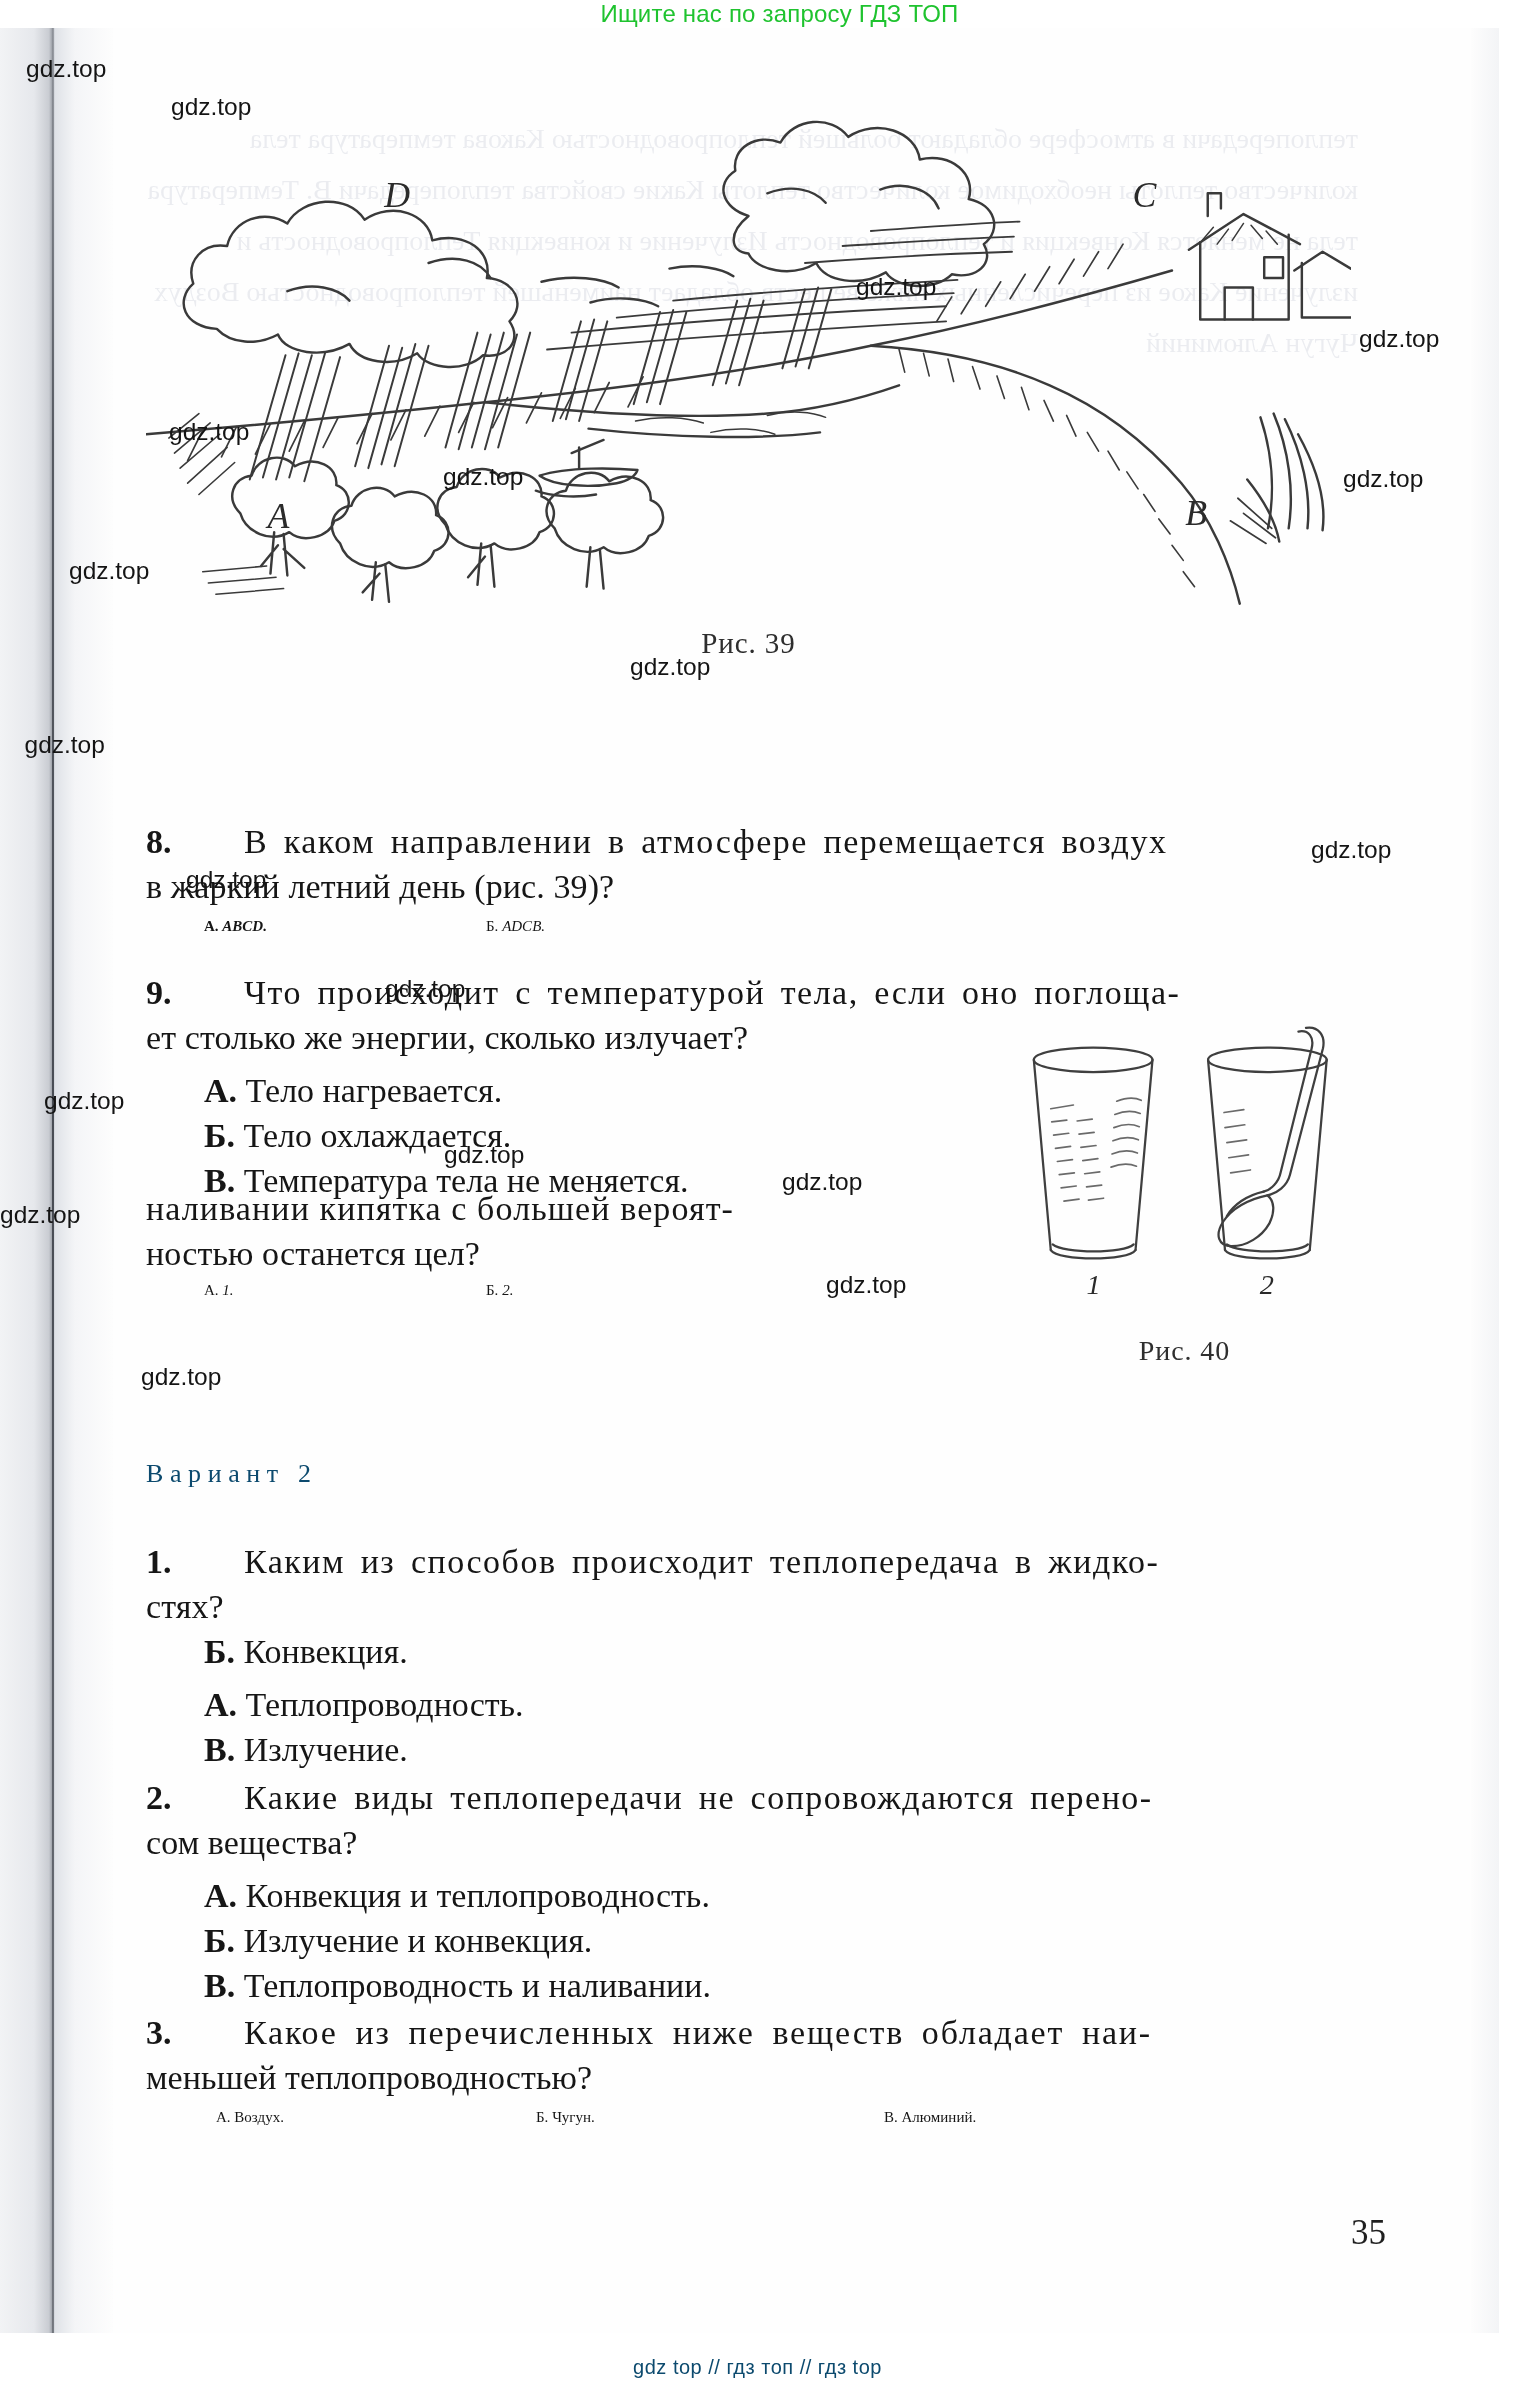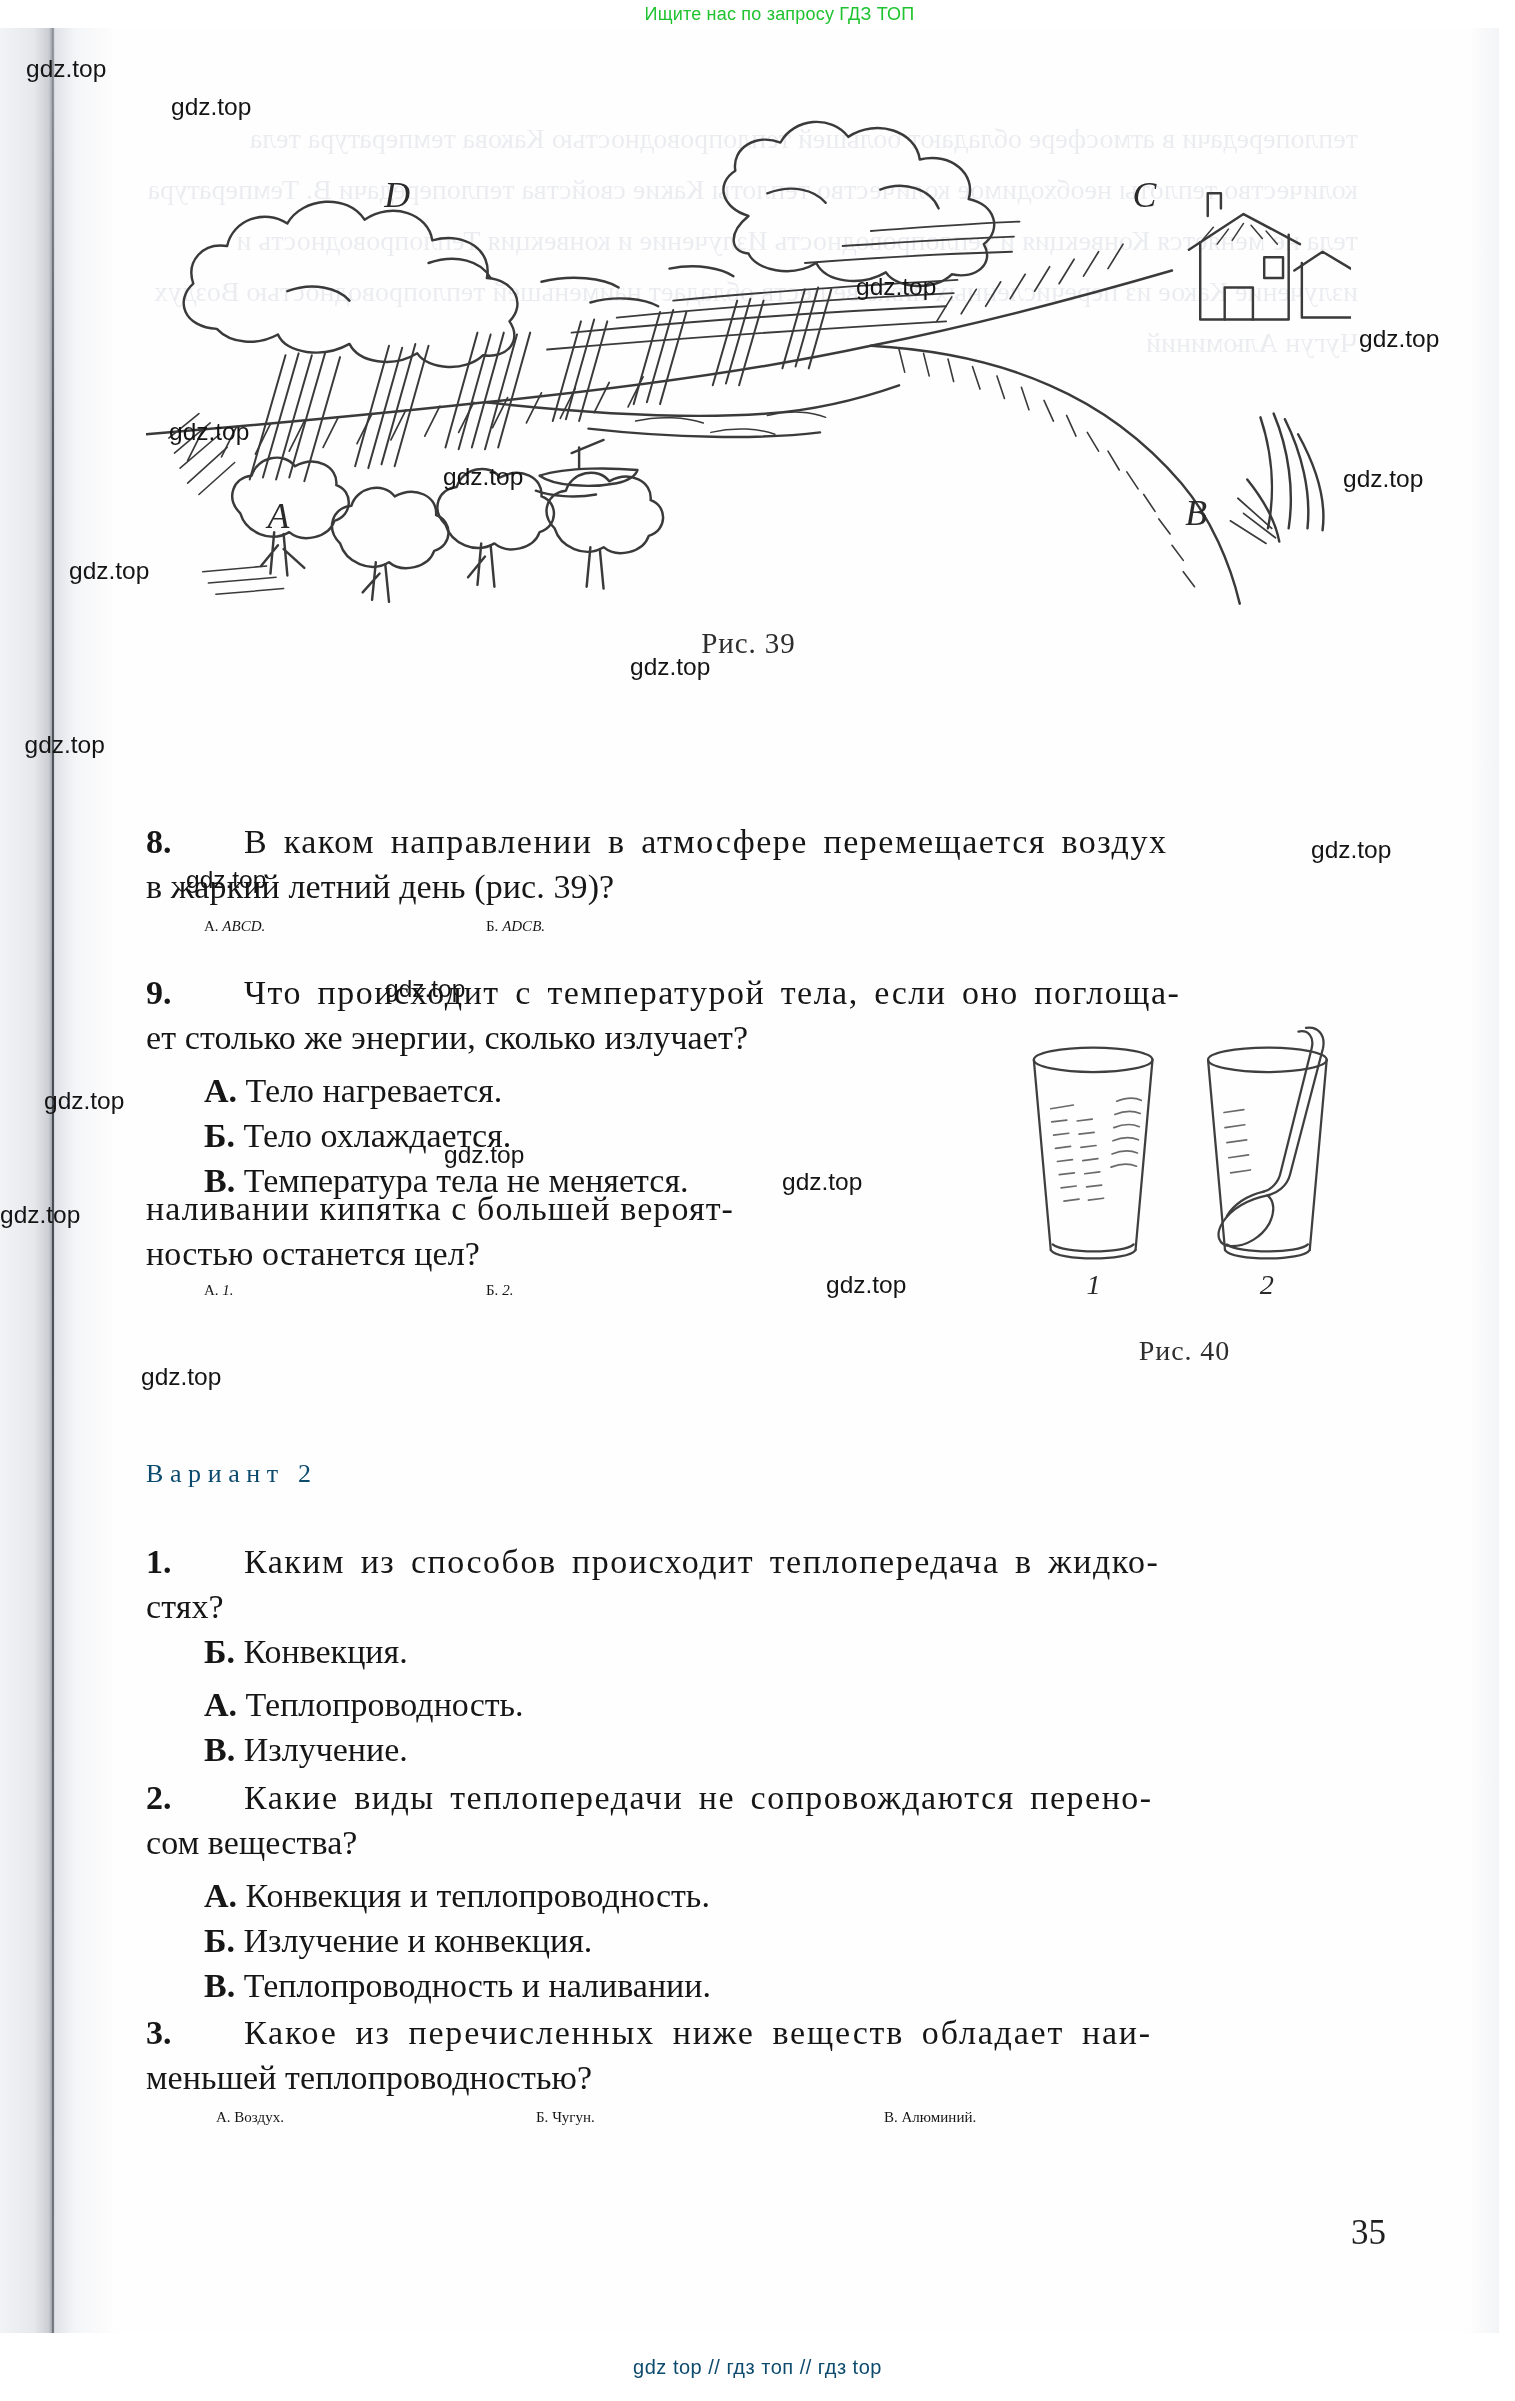--- a/index.html
+++ b/index.html
@@ -22,21 +22,21 @@
     width: 1515px;
     height: 28px;
     background: #ffffff;
     display: flex;
     align-items: center;
     justify-content: center;
     z-index: 40;
   }
   #top-banner .banner-text {
     font-family: "Liberation Sans", sans-serif;
-    font-size: 18px;
+    font-size: 24px;
     color: #1fc32f;
     letter-spacing: 0.2px;
     white-space: nowrap;
     margin-left: 44px;
   }
 
   
   #page-sheet {
     position: absolute;
     top: 28px;
@@ -414,21 +414,21 @@
     </div>
 
     <div class="qblock" style="left:146px; top:791px; width:1177px;">
       <div class="qline">
         <span class="qnum">8.</span><span class="qbody just">В каком направлении в атмосфере перемещается воздух</span>
       </div>
       <div class="qline">
         <span>в жаркий летний день (рис. 39)?</span>
       </div>
       <div class="ans-row" style="margin-top:9.4px;">
-        <span style="width:282px;">
+        <span style="width:282px;font-weight:bold;">
           <span class="lbl">А.</span>
           <span class="ital">ABCD.</span>
         </span>
         <span>
           <span class="lbl">Б.</span>
           <span class="ital">ADCB.</span>
         </span>
       </div>
     </div>
 

